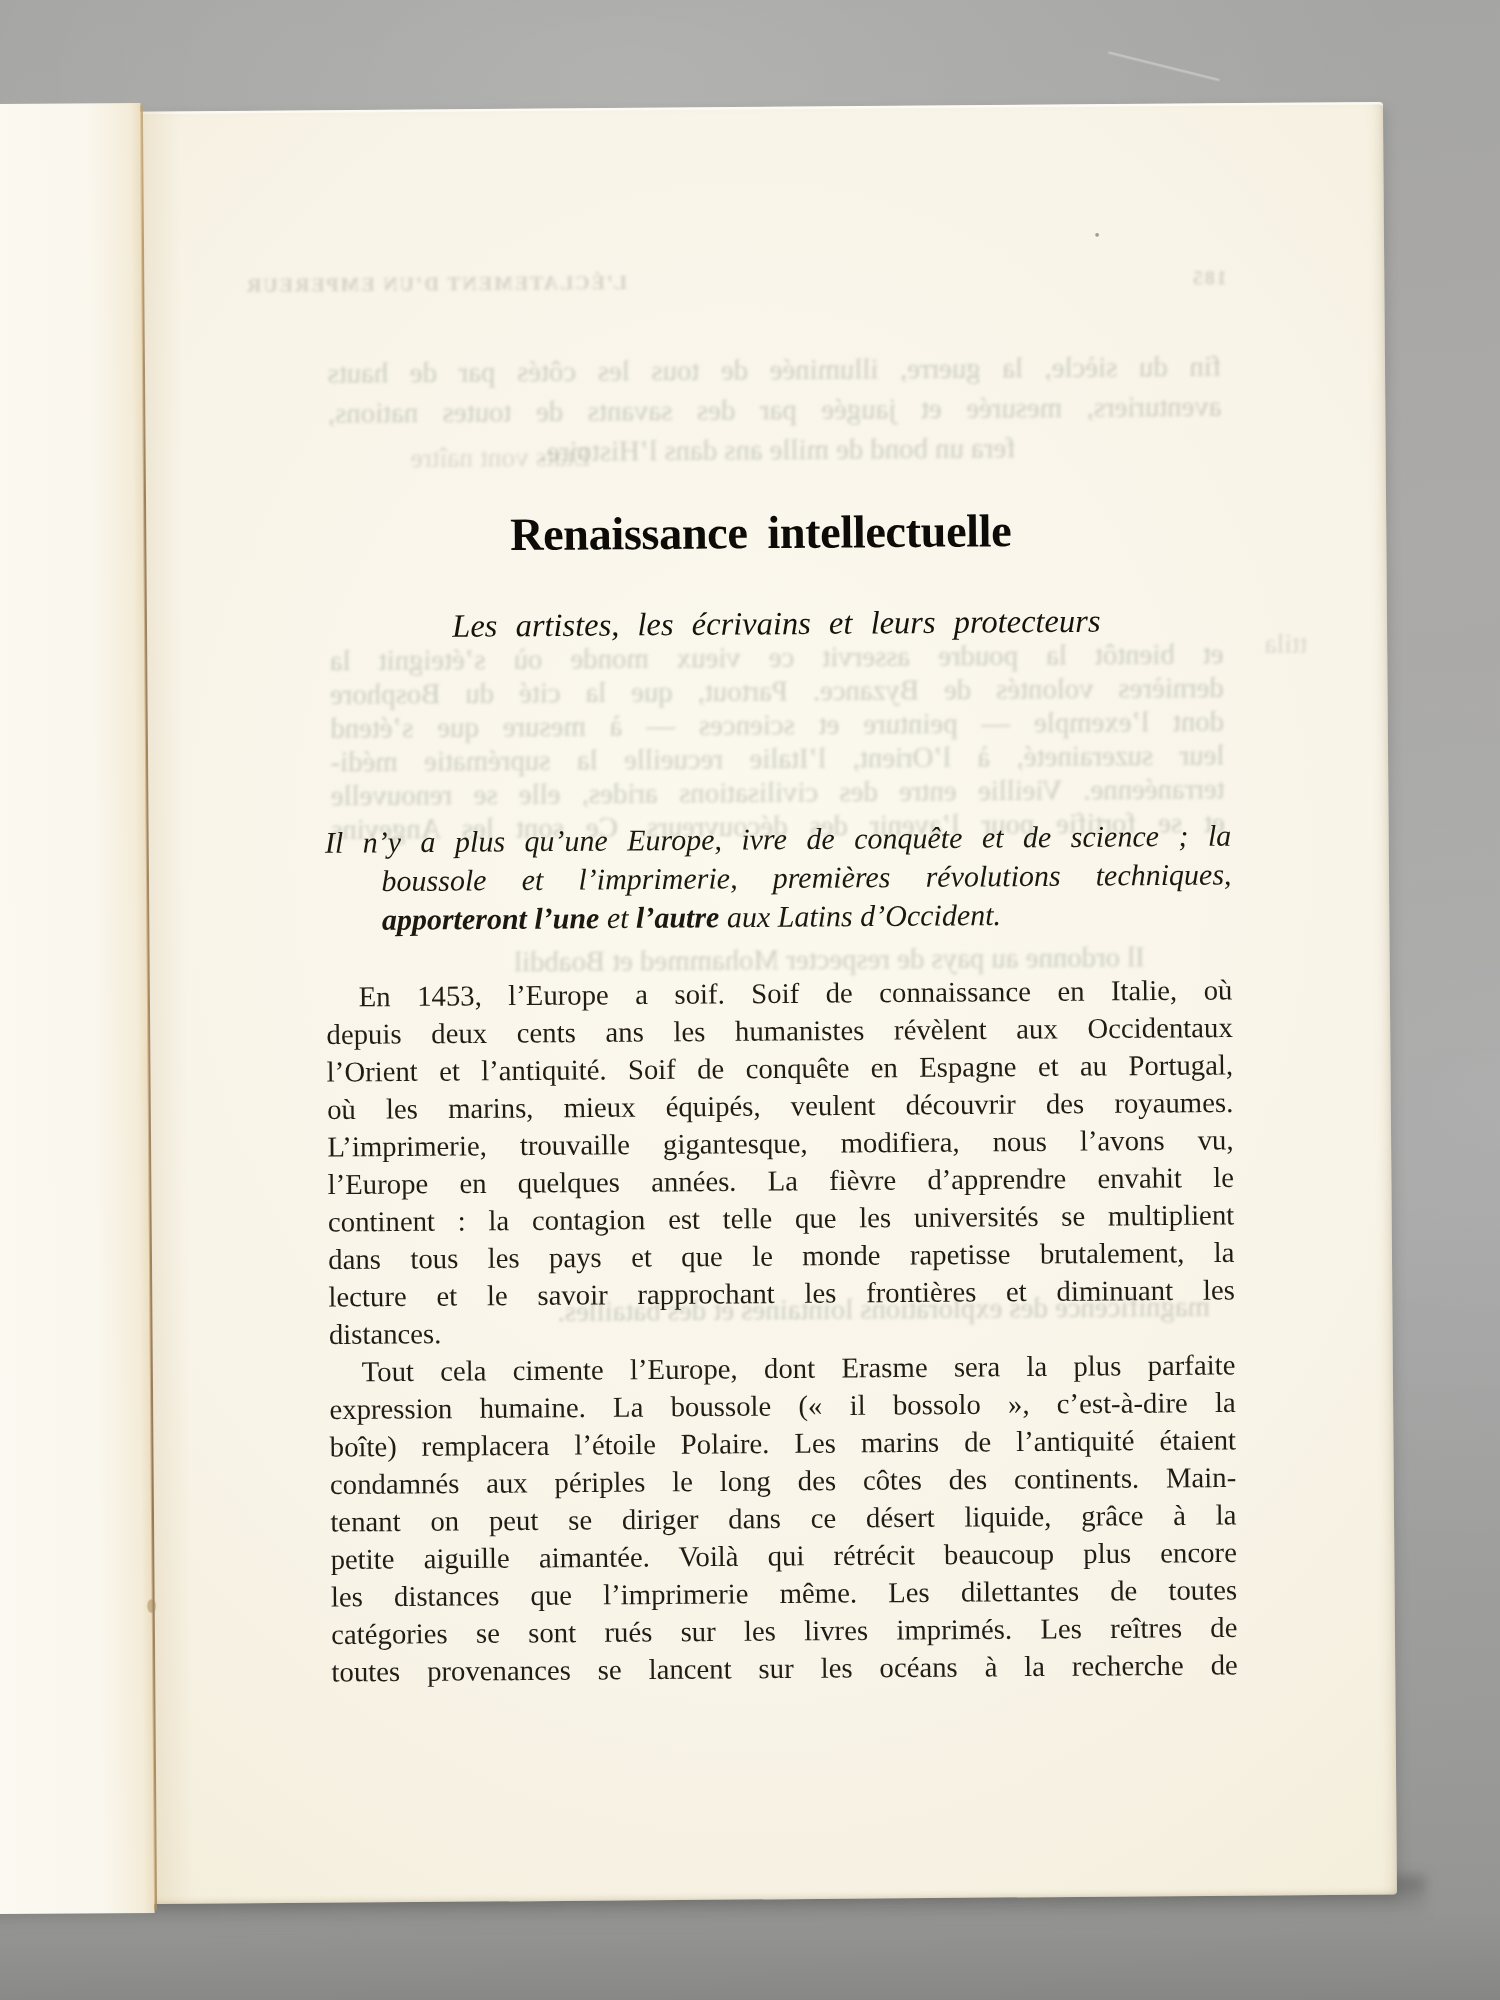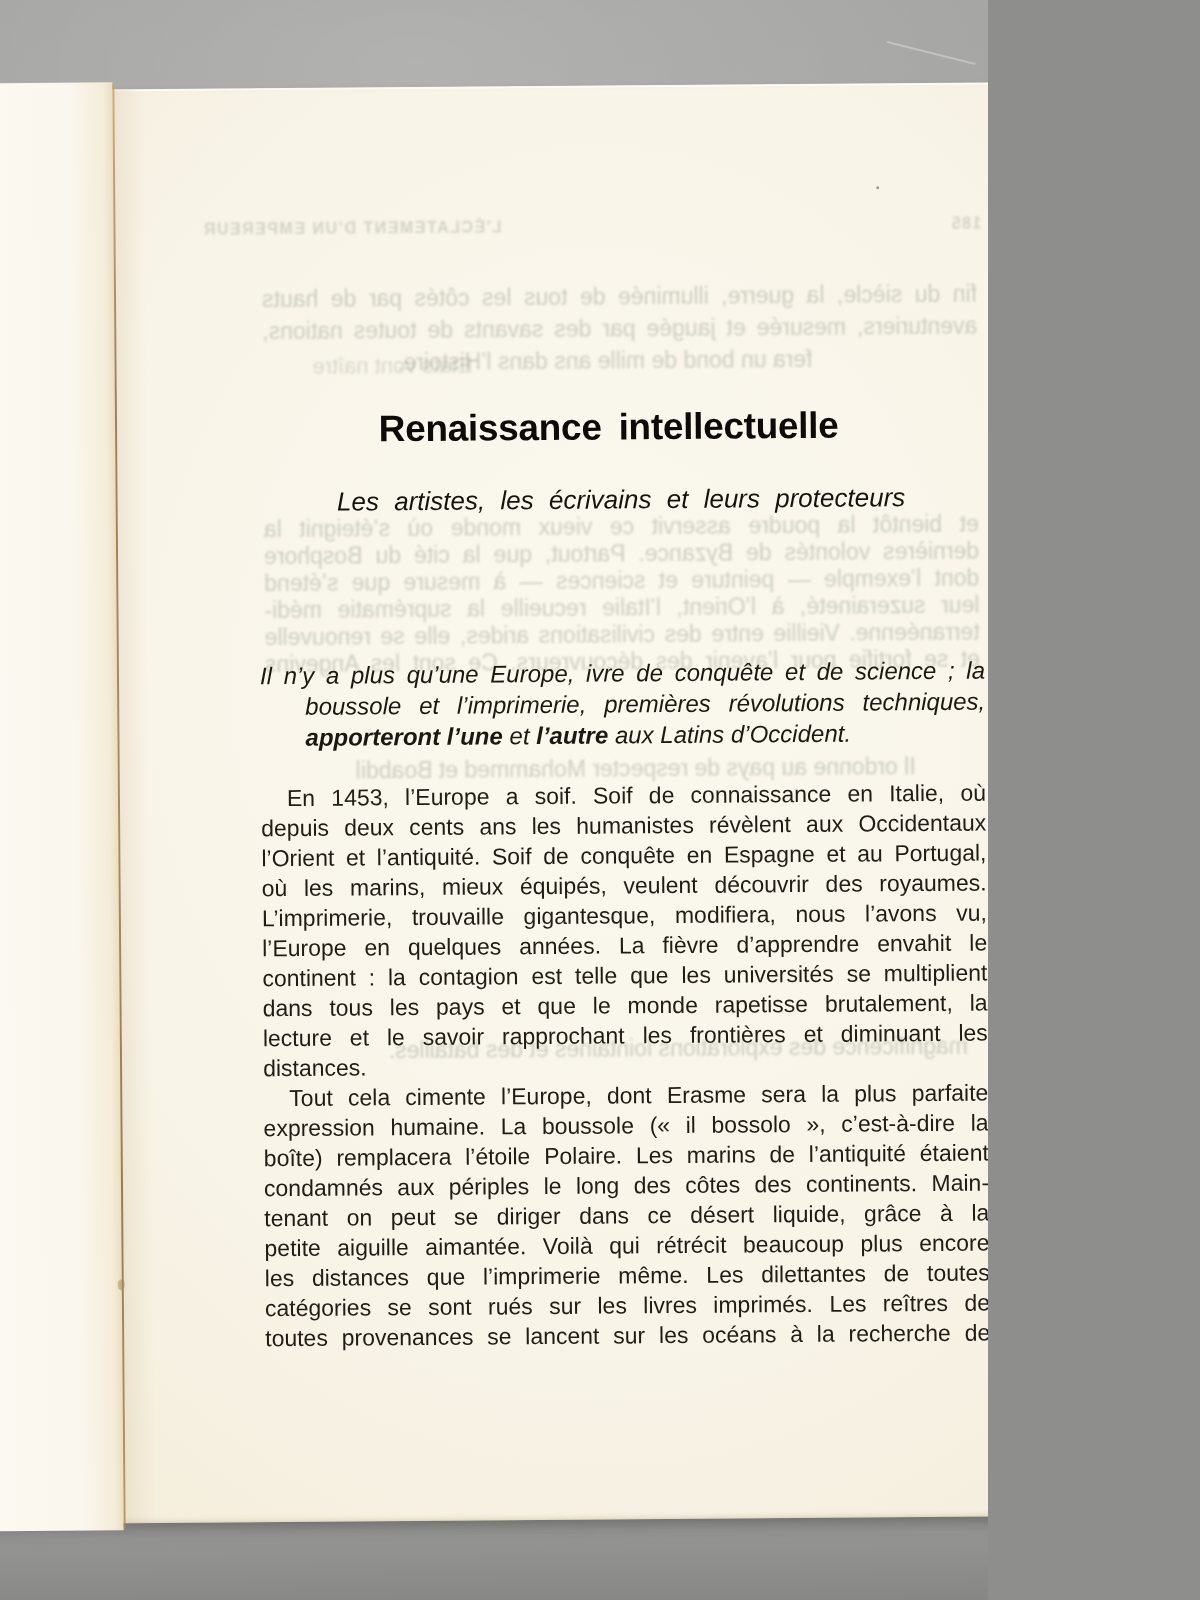--- a/index.html
+++ b/index.html
@@ -1,17 +1,17 @@
 <!DOCTYPE html>
 <html><head>
 <meta charset="utf-8">
 <style>
   html,body{margin:0;padding:0;background:#8e8e8d;}
-  .stage{position:relative;width:988px;height:1600px;overflow:hidden;
-    font-family:Liberation Sans, sans-serif;}
+  .stage{position:relative;width:1200px;height:1600px;overflow:hidden;
+    font-family:Liberation Serif, serif;}
   
   .bg{position:absolute;inset:0;
     background:
       radial-gradient(ellipse 900px 420px at 42% 4%, rgba(255,255,255,0.14), rgba(255,255,255,0) 70%),
       radial-gradient(ellipse 700px 500px at 100% 55%, rgba(255,255,255,0.07), rgba(255,255,255,0) 75%),
       linear-gradient(176deg,#a4a4a3 0%,#abaaa9 30%,#a6a7a6 62%,#9b9b9a 86%,#929291 100%);}
   .bg-bottom-shade{position:absolute;left:0;bottom:0;width:100%;height:70px;
     background:linear-gradient(180deg,rgba(0,0,0,0) 0%,rgba(30,30,28,0.10) 100%);}
   .bg-scratch{position:absolute;left:885px;top:52px;width:92px;height:2px;
     background:rgba(255,255,255,0.30);transform:rotate(14deg);border-radius:2px;filter:blur(0.6px);}

